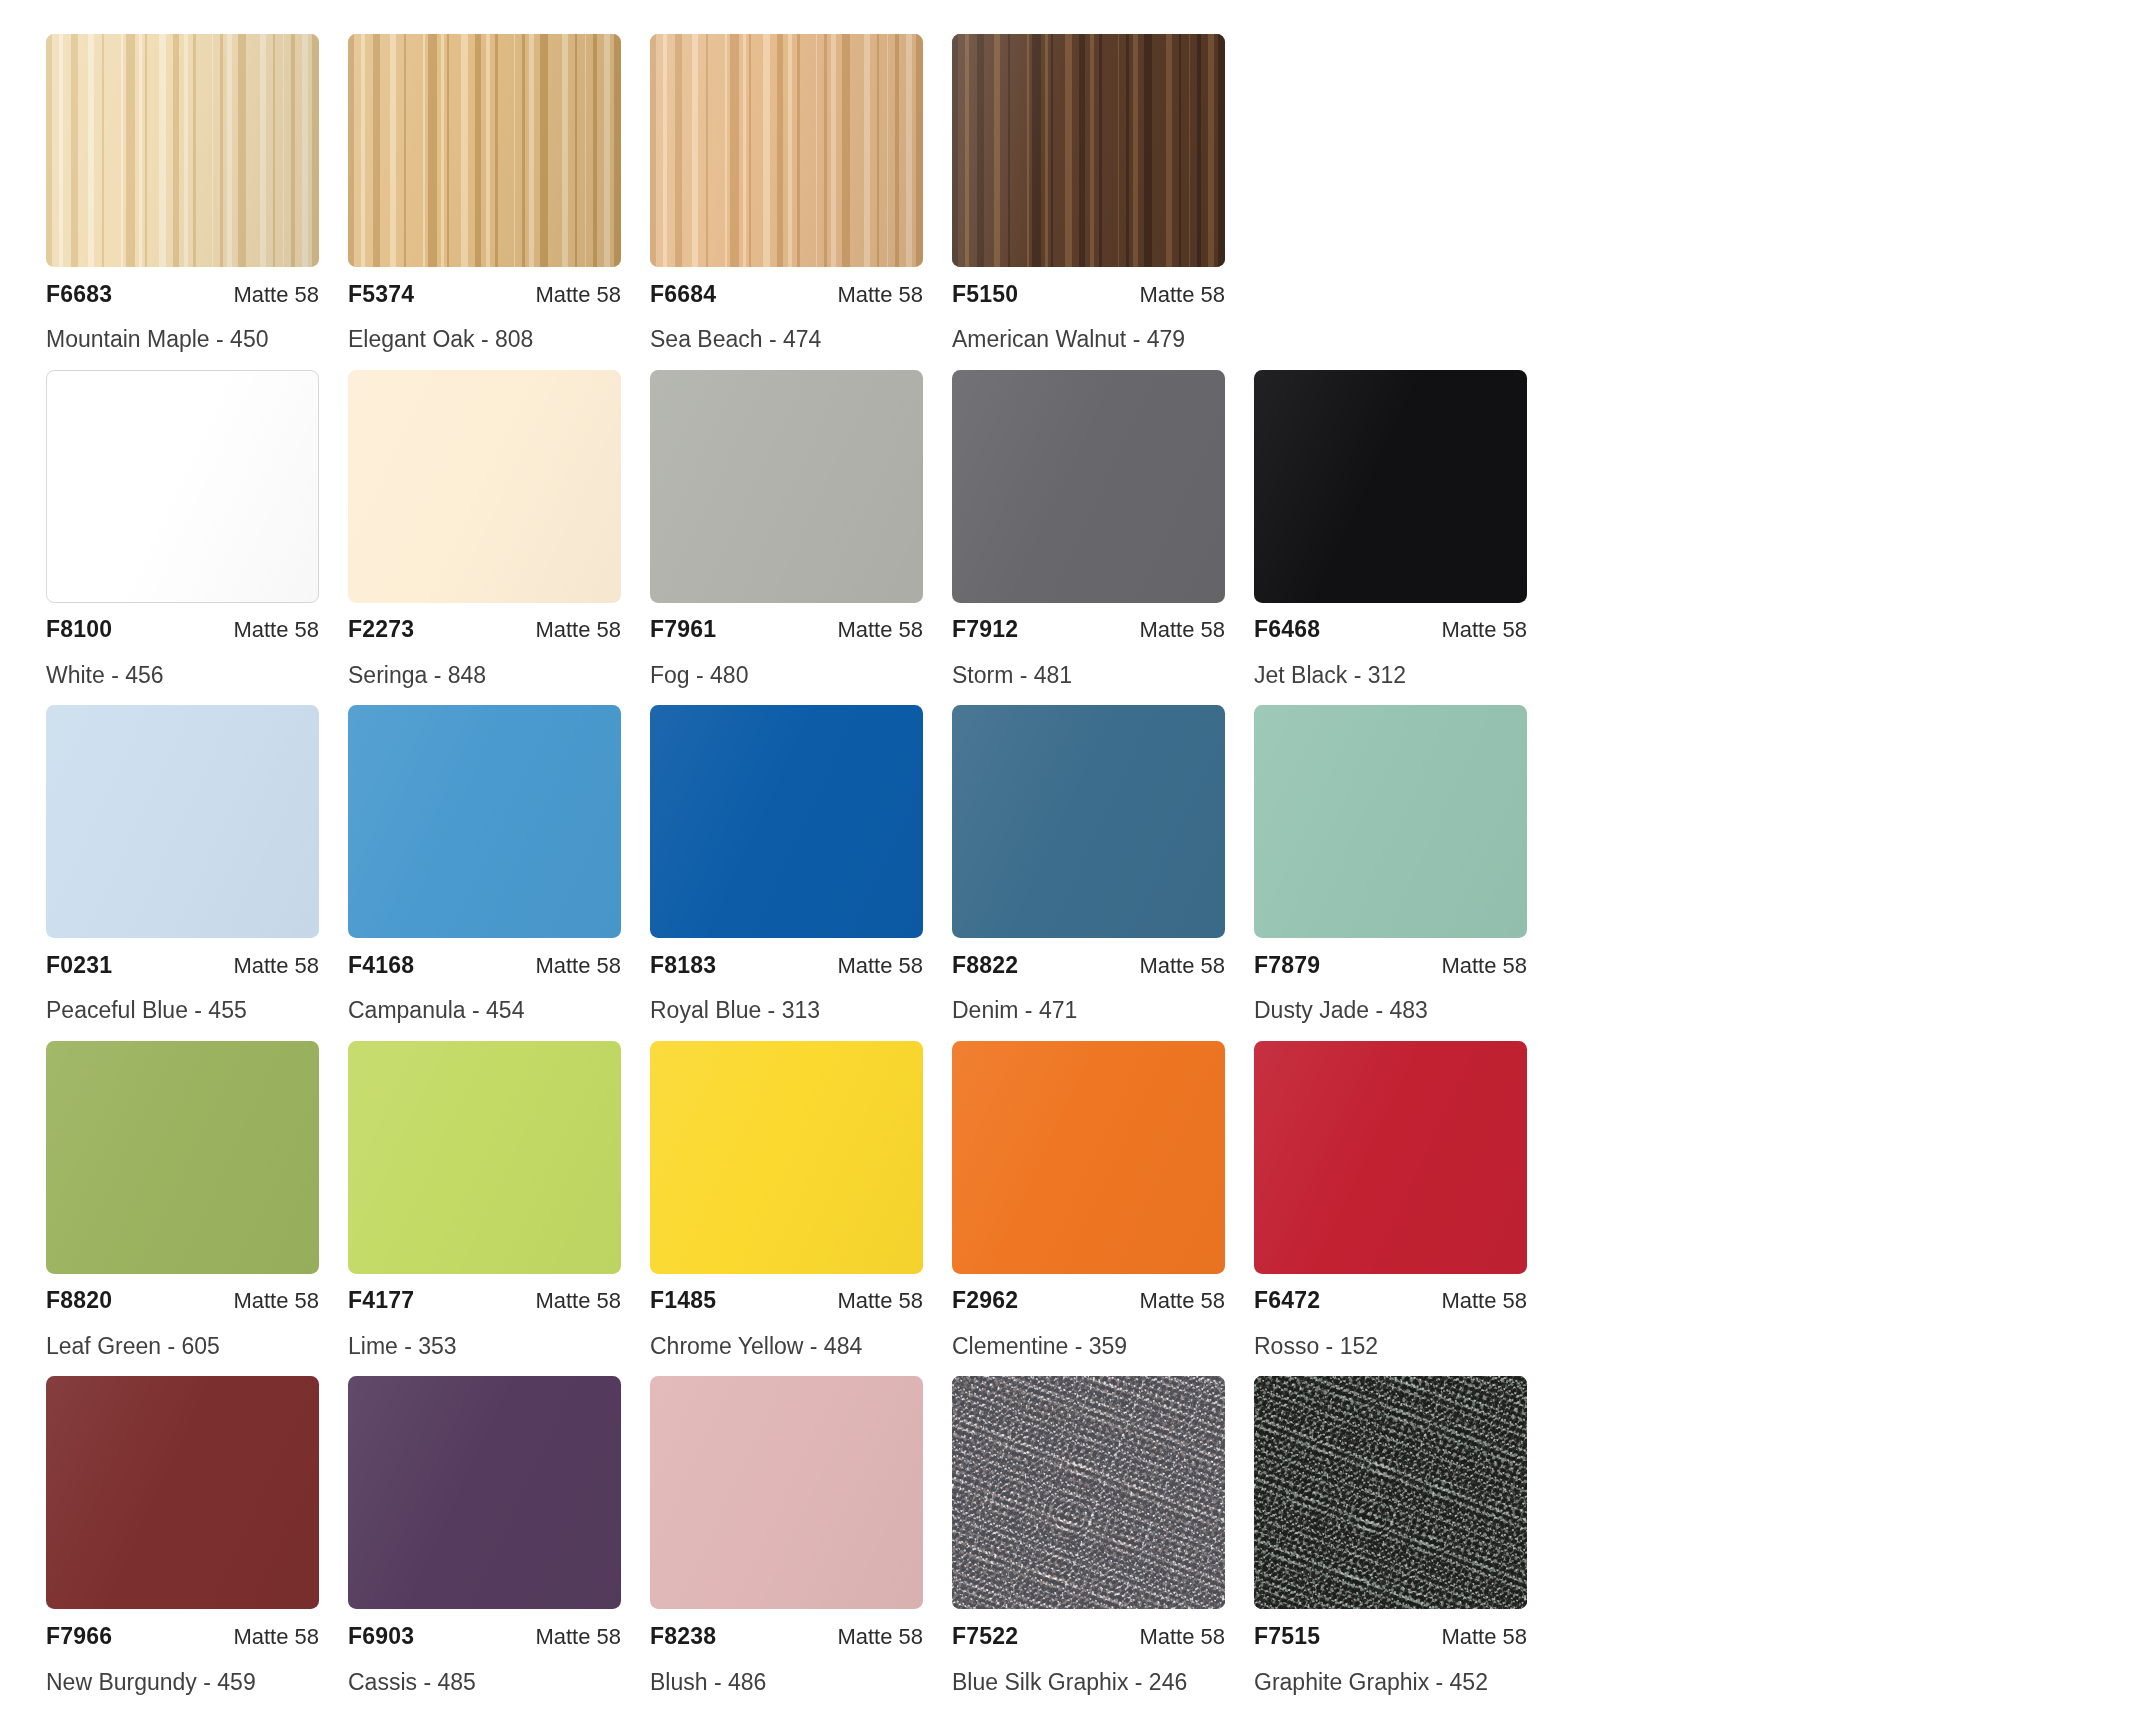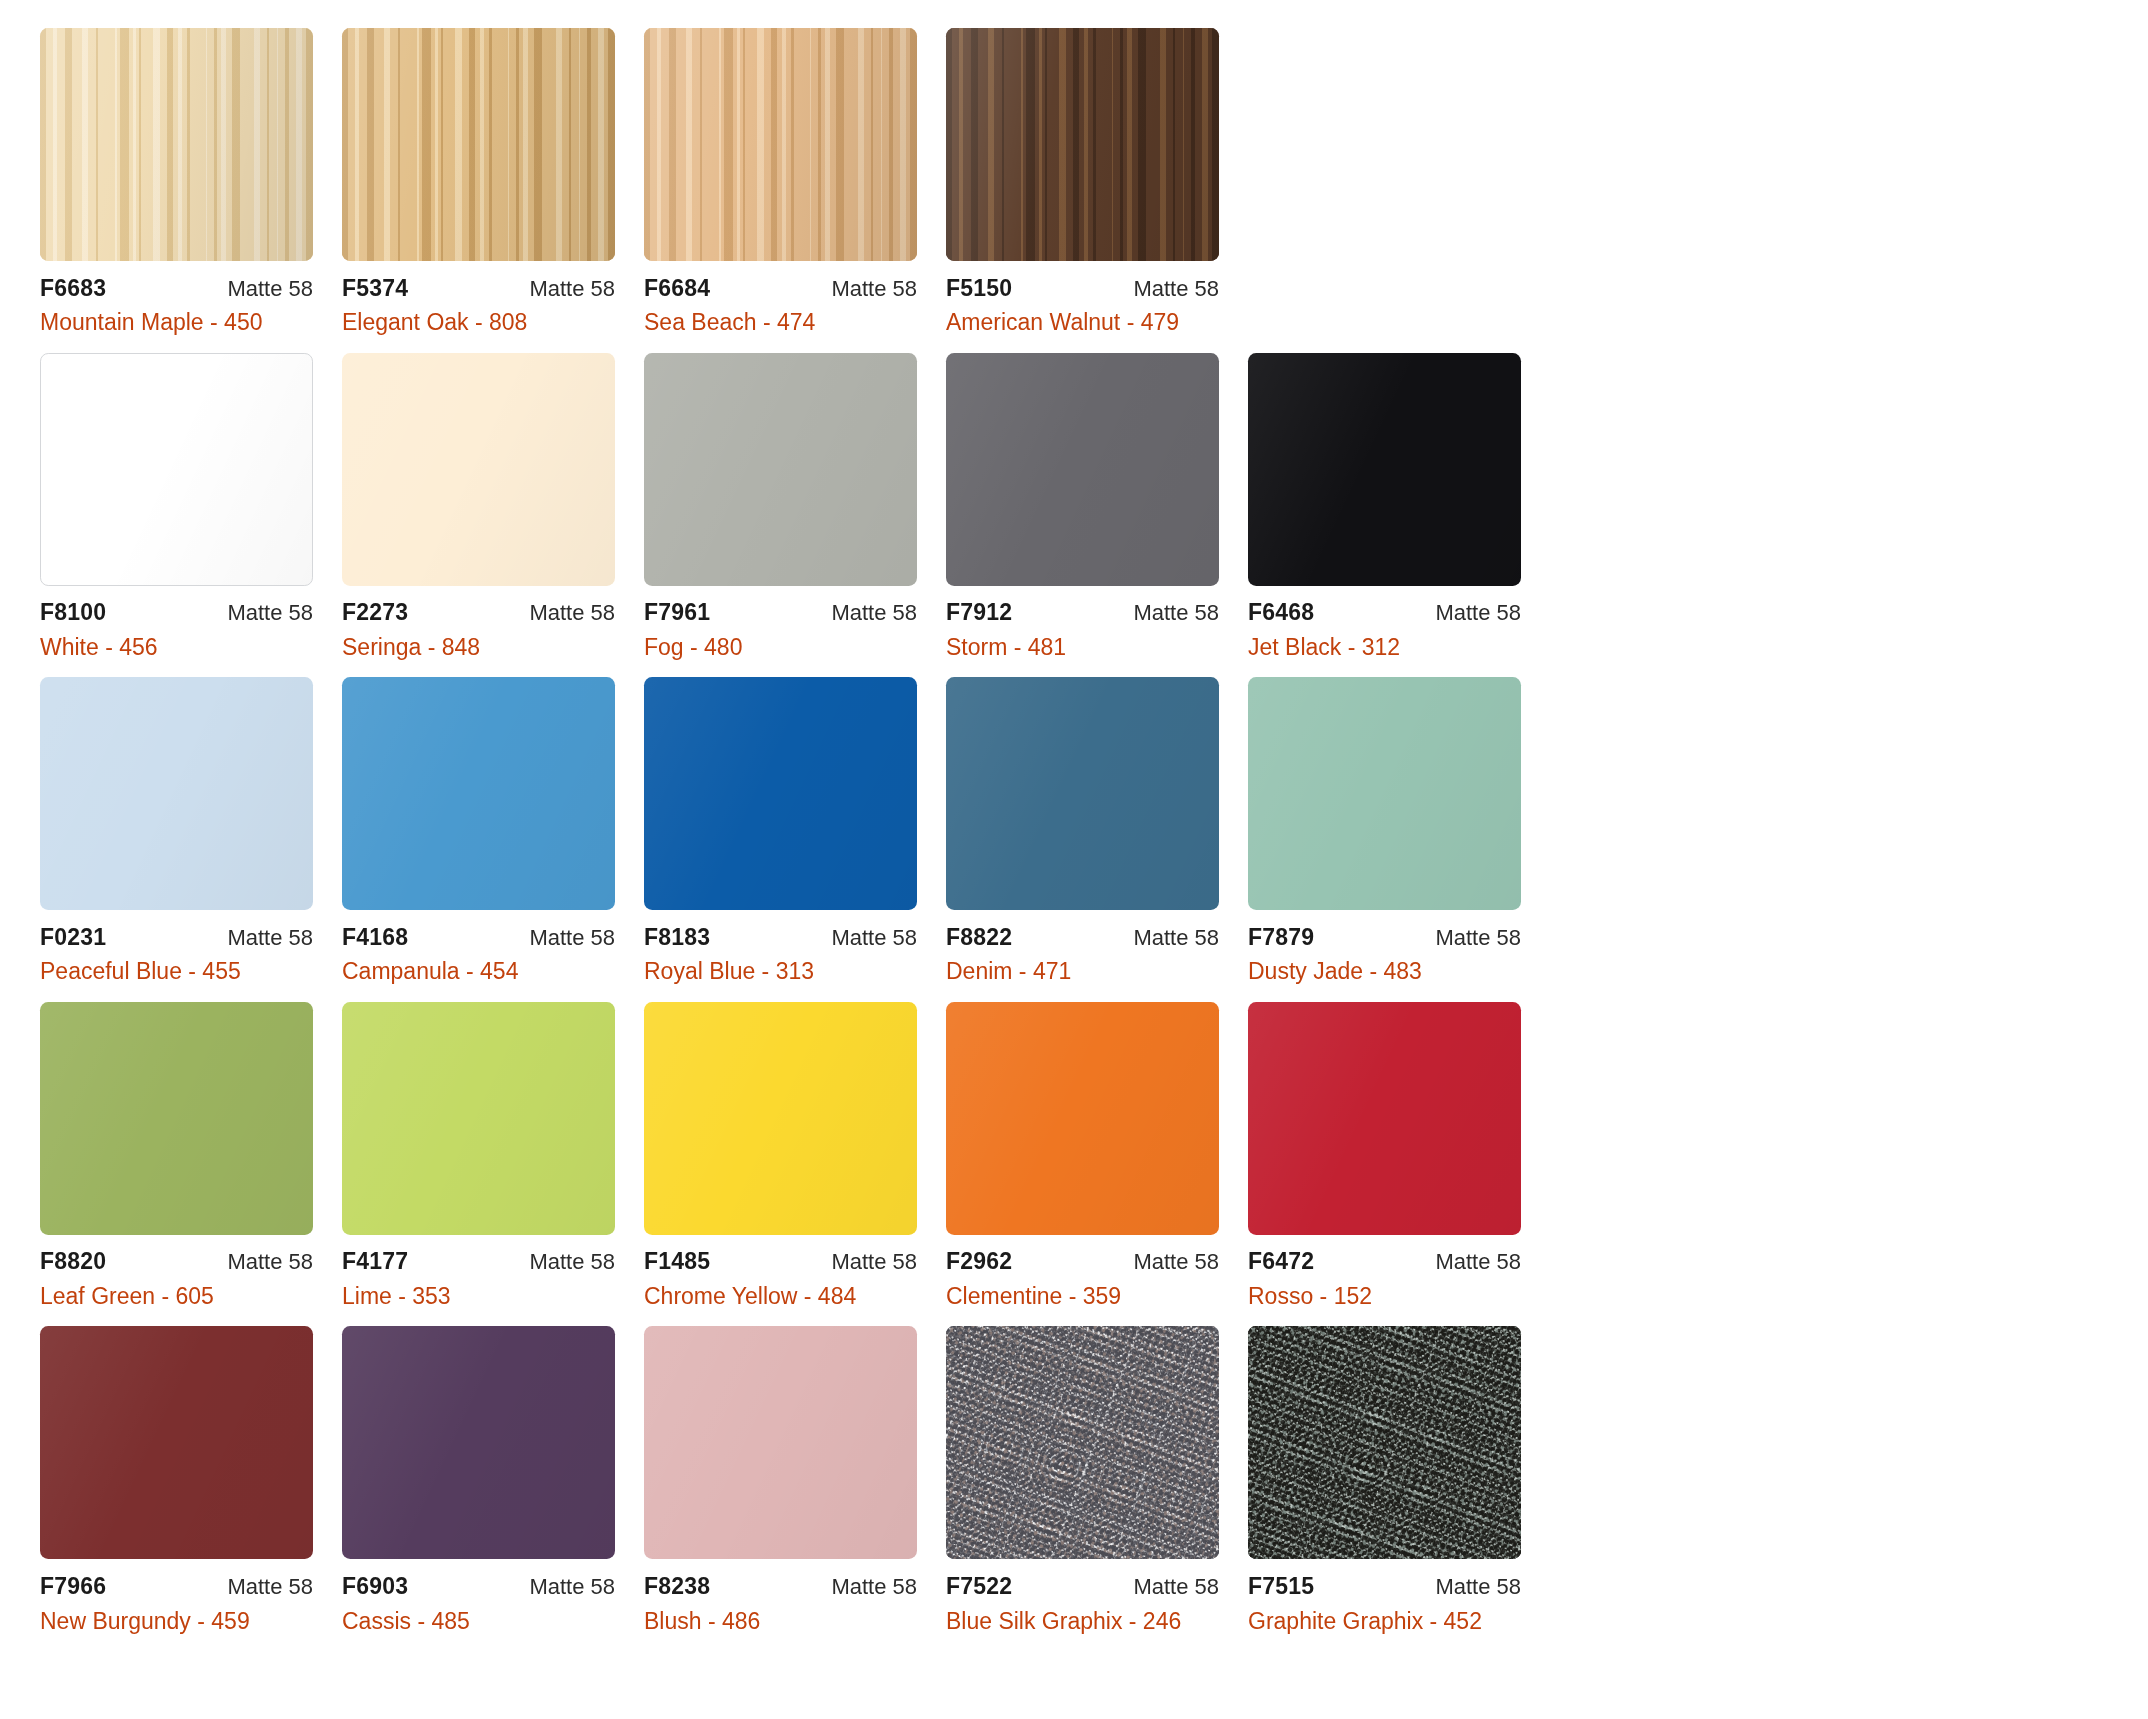--- a/index.html
+++ b/index.html
@@ -13,21 +13,21 @@
     height: 1719px;
     font-family: "Liberation Sans", sans-serif;
     -webkit-font-smoothing: antialiased;
   }
 
   .sheet {
     position: relative;
     width: 1800px;
     height: 1719px;
     box-sizing: border-box;
-    padding: 8px;
+    padding: 14px;
     overflow: hidden;
   }
 
   .grid {
     display: flex;
     flex-direction: column;
     padding-left: 32px;
     padding-top: 20px;
   }
 
@@ -81,23 +81,23 @@
   }
 
   .finish {
     font-size: 22px;
     font-weight: normal;
     color: #2c2c2c;
     margin-left: 14px;
   }
 
   .cname {
-    margin-top: 11px;
+    margin-top: 22px;
     font-size: 23px;
-    color: #c2410c;
+    color: #404040;
     white-space: nowrap;
   }
 
   
   .tex {
     position: absolute;
     inset: 0;
   }
 
   .grain-v {

